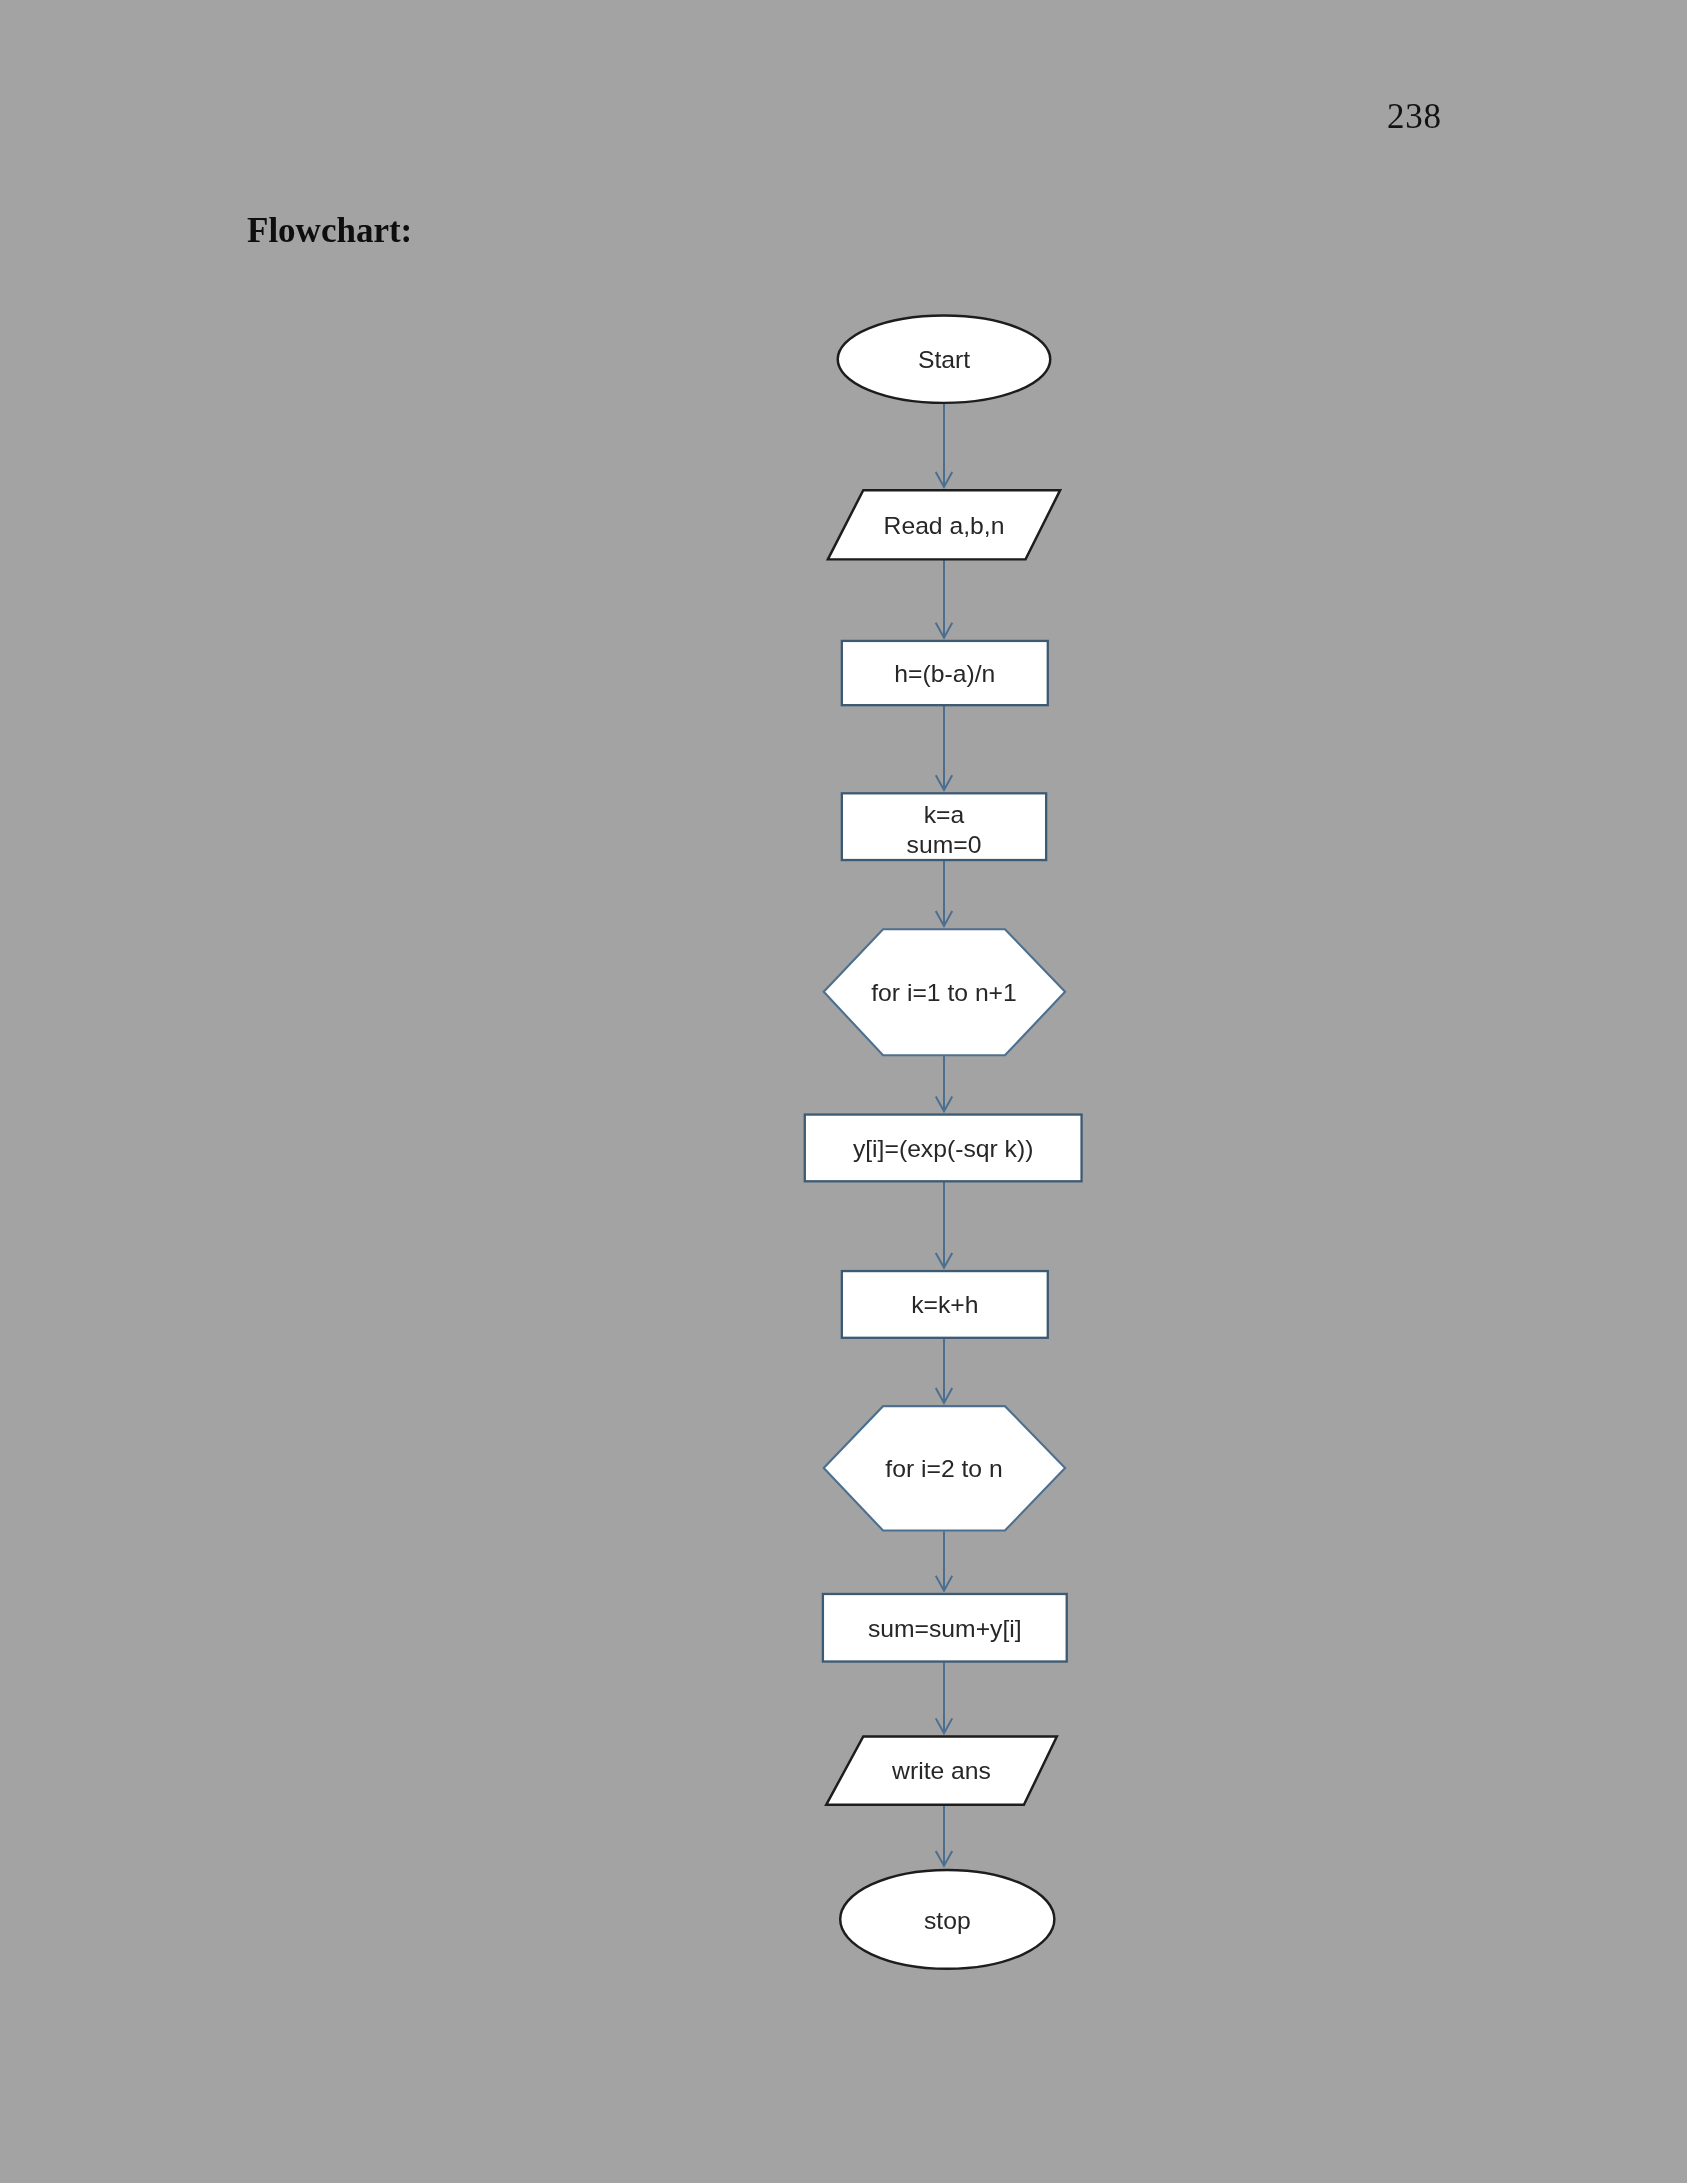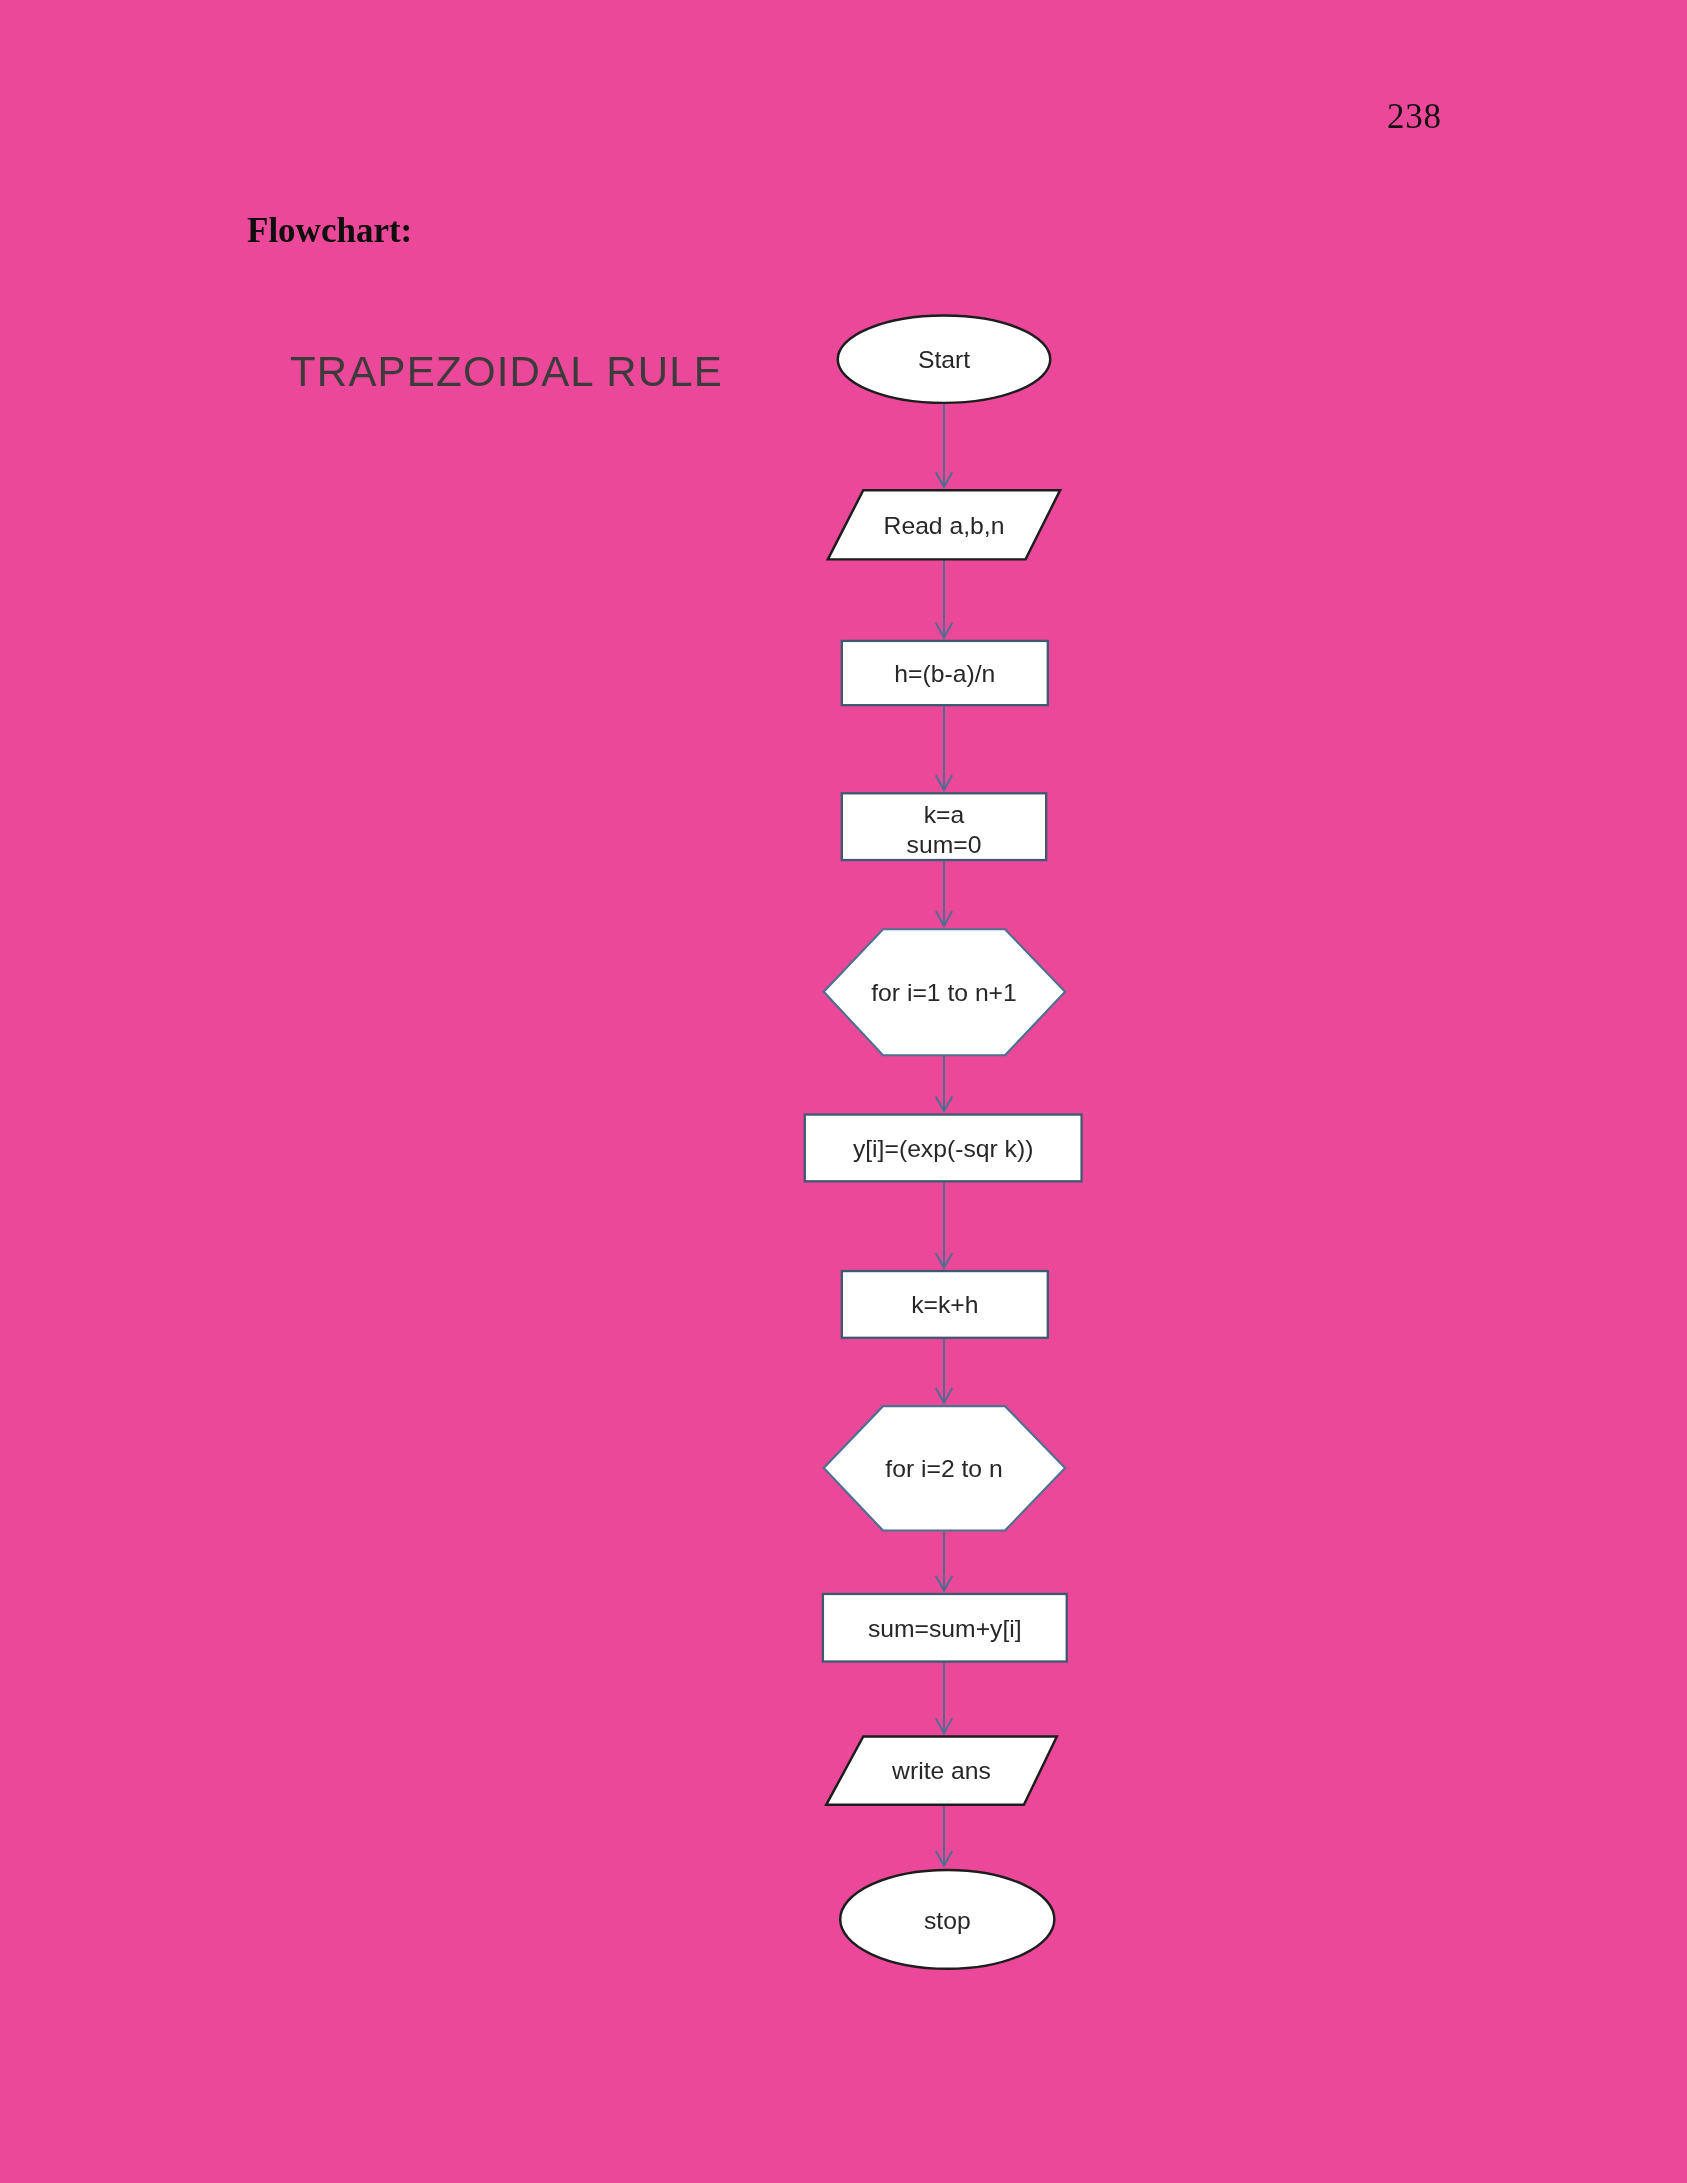--- a/index.html
+++ b/index.html
@@ -1,20 +1,20 @@
 <!DOCTYPE html>
 <html style="font-size:13px"><head>
 <meta charset="utf-8">
 <style>
   html, body { margin: 0; padding: 0; background: #e8e8e8; }
   .page {
     position: relative;
     width: 1687px;
     height: 2183px;
-    background: #ec4899;
+    background: #a3a3a3;
     overflow: hidden;
     font-family: "Liberation Sans", sans-serif;
   }
   .page-number {
     position: absolute;
     top: 97px;
     left: 1387px;
     font-family: "Liberation Serif", serif;
     font-size: 35px;
     color: #121212;
@@ -51,21 +51,20 @@
     text-anchor: middle;
   }
 </style>
 </head>
 <body>
 
 <div class="page">
 
   <div class="page-number">238</div>
   <div class="section-heading">Flowchart:</div>
-  <div class="chart-title">TRAPEZOIDAL RULE</div>
 
   <svg class="flow-canvas" width="1687" height="2183" viewBox="0 0 2048 2650" xmlns="http://www.w3.org/2000/svg">
 
     <g stroke="#4c6f8f" stroke-width="2.4" fill="none">
       <g>
         <line x1="1146" y1="489" x2="1146" y2="589"></line>
         <path d="M1136,573 L1146,591 L1156,573"></path>
       </g>
       <g>
         <line x1="1146" y1="679" x2="1146" y2="772"></line>

